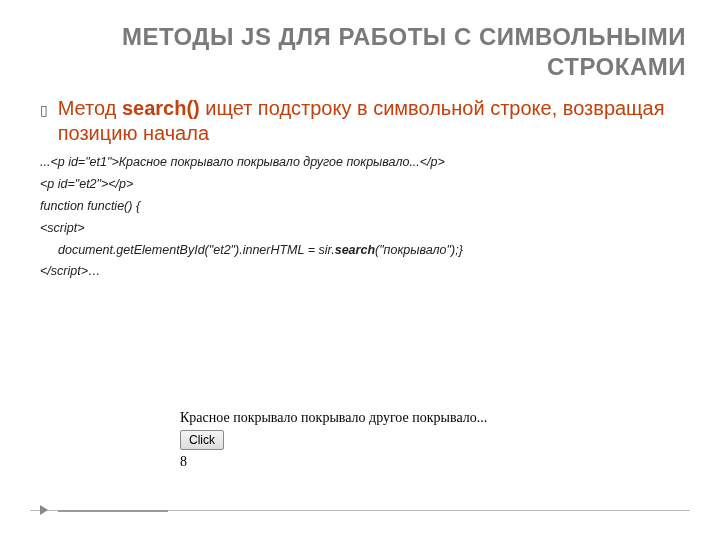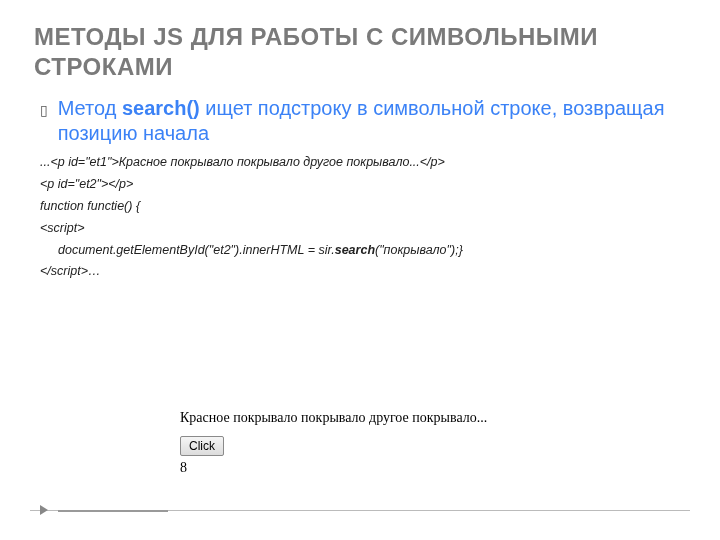--- a/index.html
+++ b/index.html
@@ -16,36 +16,37 @@
     padding: 22px 34px 0 34px;
     box-sizing: border-box;
   }
   h1.title {
     font-size: 24px;
     font-weight: bold;
     color: #7a7a7a;
     margin: 0 0 14px 0;
     line-height: 1.25;
     letter-spacing: 0.5px;
+    text-align: right;
   }
   .bullet-row {
     display: flex;
     align-items: flex-start;
     margin: 0 0 6px 6px;
   }
   .bullet-marker {
     font-size: 14px;
     color: #555;
     margin-right: 10px;
     margin-top: 6px;
     flex-shrink: 0;
   }
   .bullet-text {
     font-size: 20px;
-    color: #3b82f6;
+    color: #c2410c;
     line-height: 1.25;
   }
   .bullet-text strong { font-weight: bold; }
   .code-block {
     margin: 6px 0 0 6px;
     font-size: 12.5px;
     font-style: italic;
     color: #222;
     font-family: Arial, sans-serif;
     line-height: 1.75;
@@ -56,21 +57,21 @@
 
   .demo-box {
     position: absolute;
     left: 180px;
     top: 410px;
     width: 400px;
     font-family: "Times New Roman", serif;
     font-size: 14px;
     color: #000;
   }
-  .demo-text { margin-bottom: 10px; }
+  .demo-text { margin-bottom: 4px; }
   .demo-button {
     display: inline-block;
     border: 1px solid #8a8a8a;
     background: linear-gradient(#f5f5f5, #dcdcdc);
     padding: 2px 8px;
     font-size: 12px;
     font-family: Arial, sans-serif;
     border-radius: 2px;
     margin-bottom: 4px;
   }

